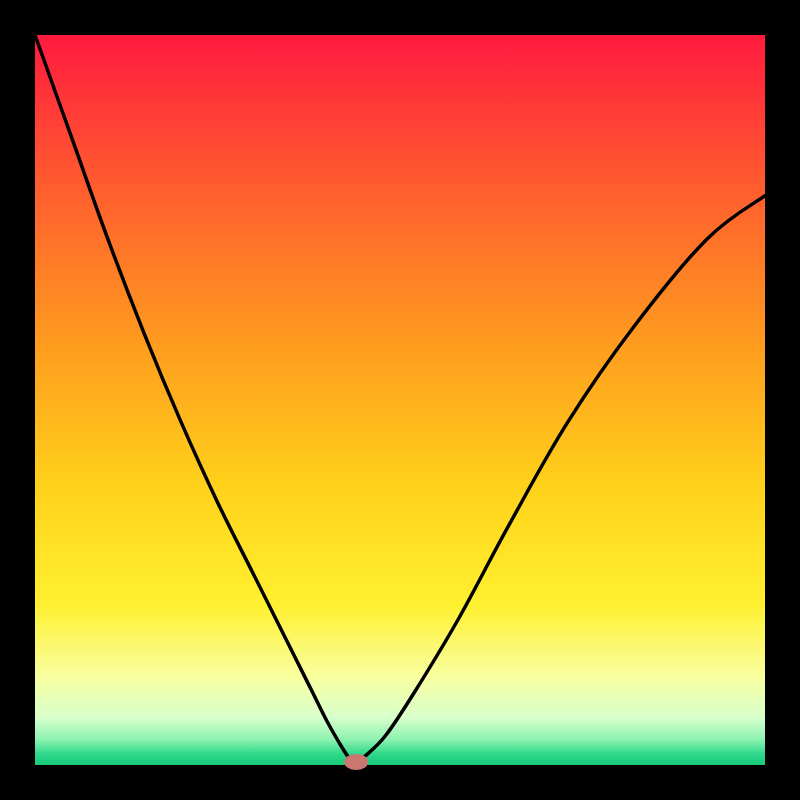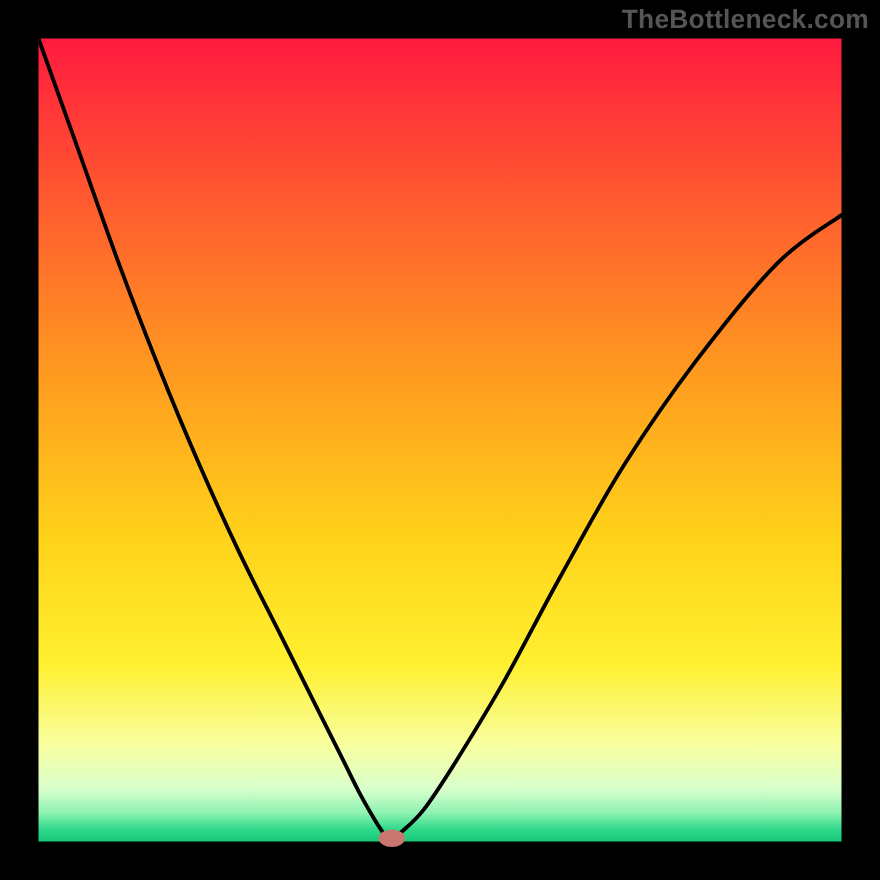--- a/index.html
+++ b/index.html
@@ -29,21 +29,20 @@
     z-index: 5;
   }
   svg {
     display: block;
   }
 </style>
 </head>
 <body>
 
 <div class="frame">
-  <div class="watermark">TheBottleneck.com</div>
   <svg id="chart-svg" width="800" height="800" viewBox="0 0 800 800">
     <defs>
       <linearGradient id="bg-grad" x1="0" y1="0" x2="0" y2="1">
           <stop offset="0.00%" stop-color="#ff1a3f"></stop>
           <stop offset="20.00%" stop-color="#ff5a2f"></stop>
           <stop offset="42.00%" stop-color="#ff9b1f"></stop>
           <stop offset="62.00%" stop-color="#ffd21a"></stop>
           <stop offset="78.00%" stop-color="#fff030"></stop>
           <stop offset="88.00%" stop-color="#f8ffa0"></stop>
           <stop offset="93.50%" stop-color="#d8ffcc"></stop>

